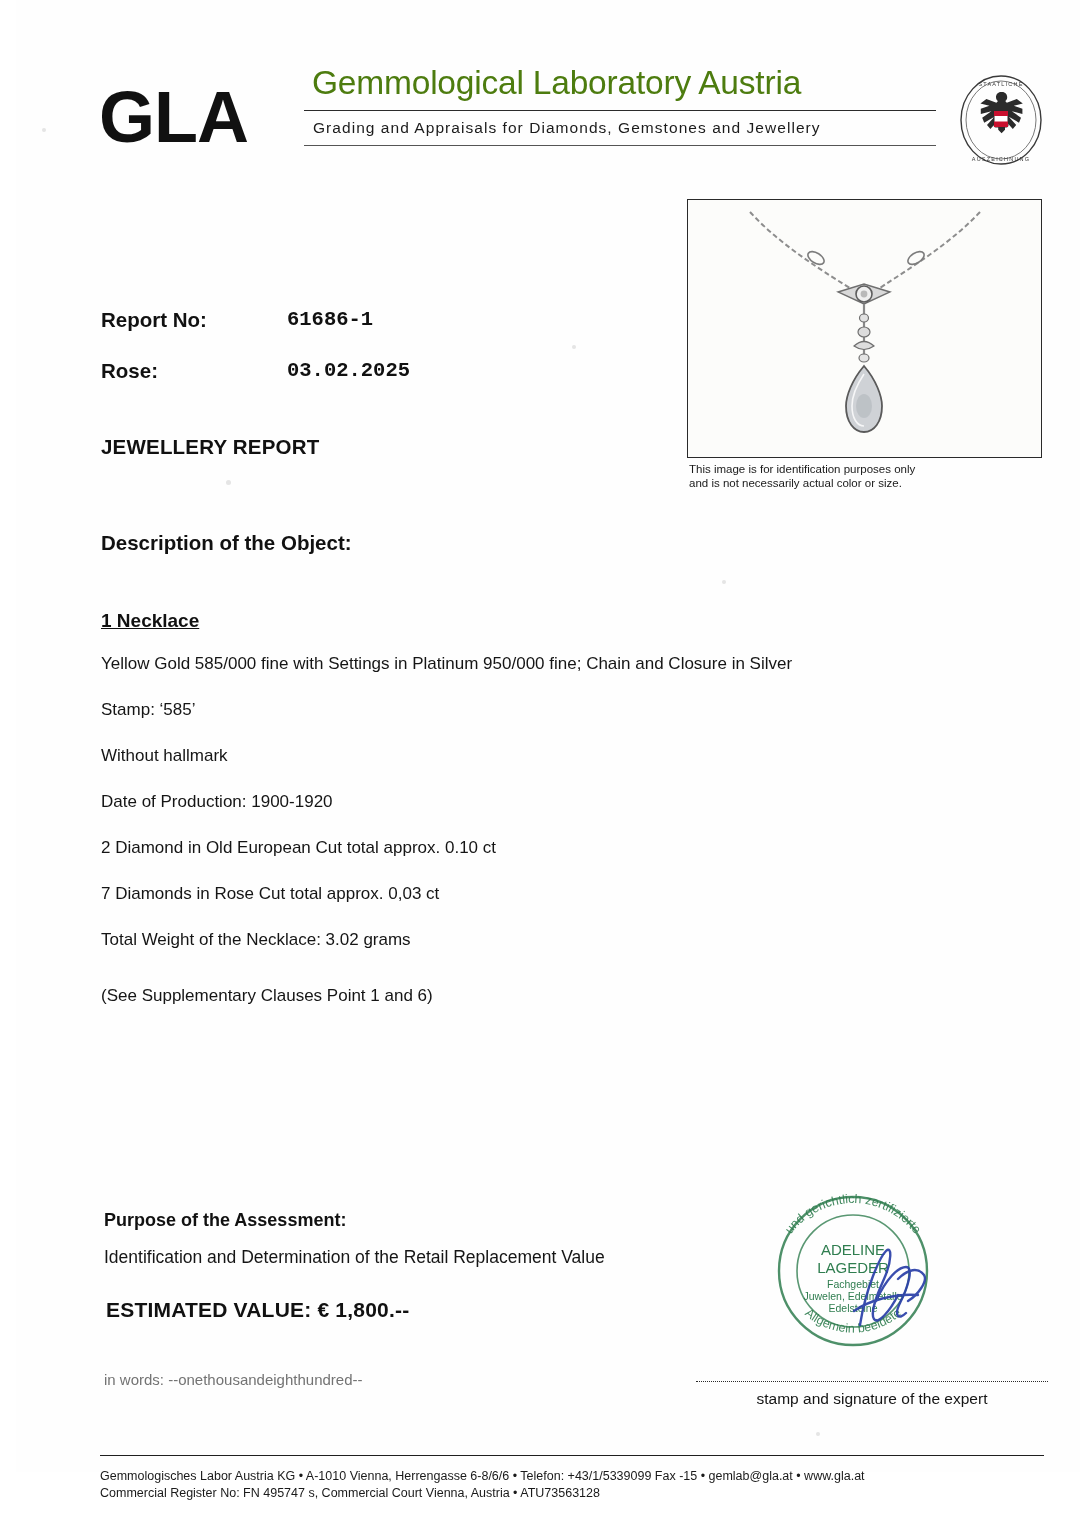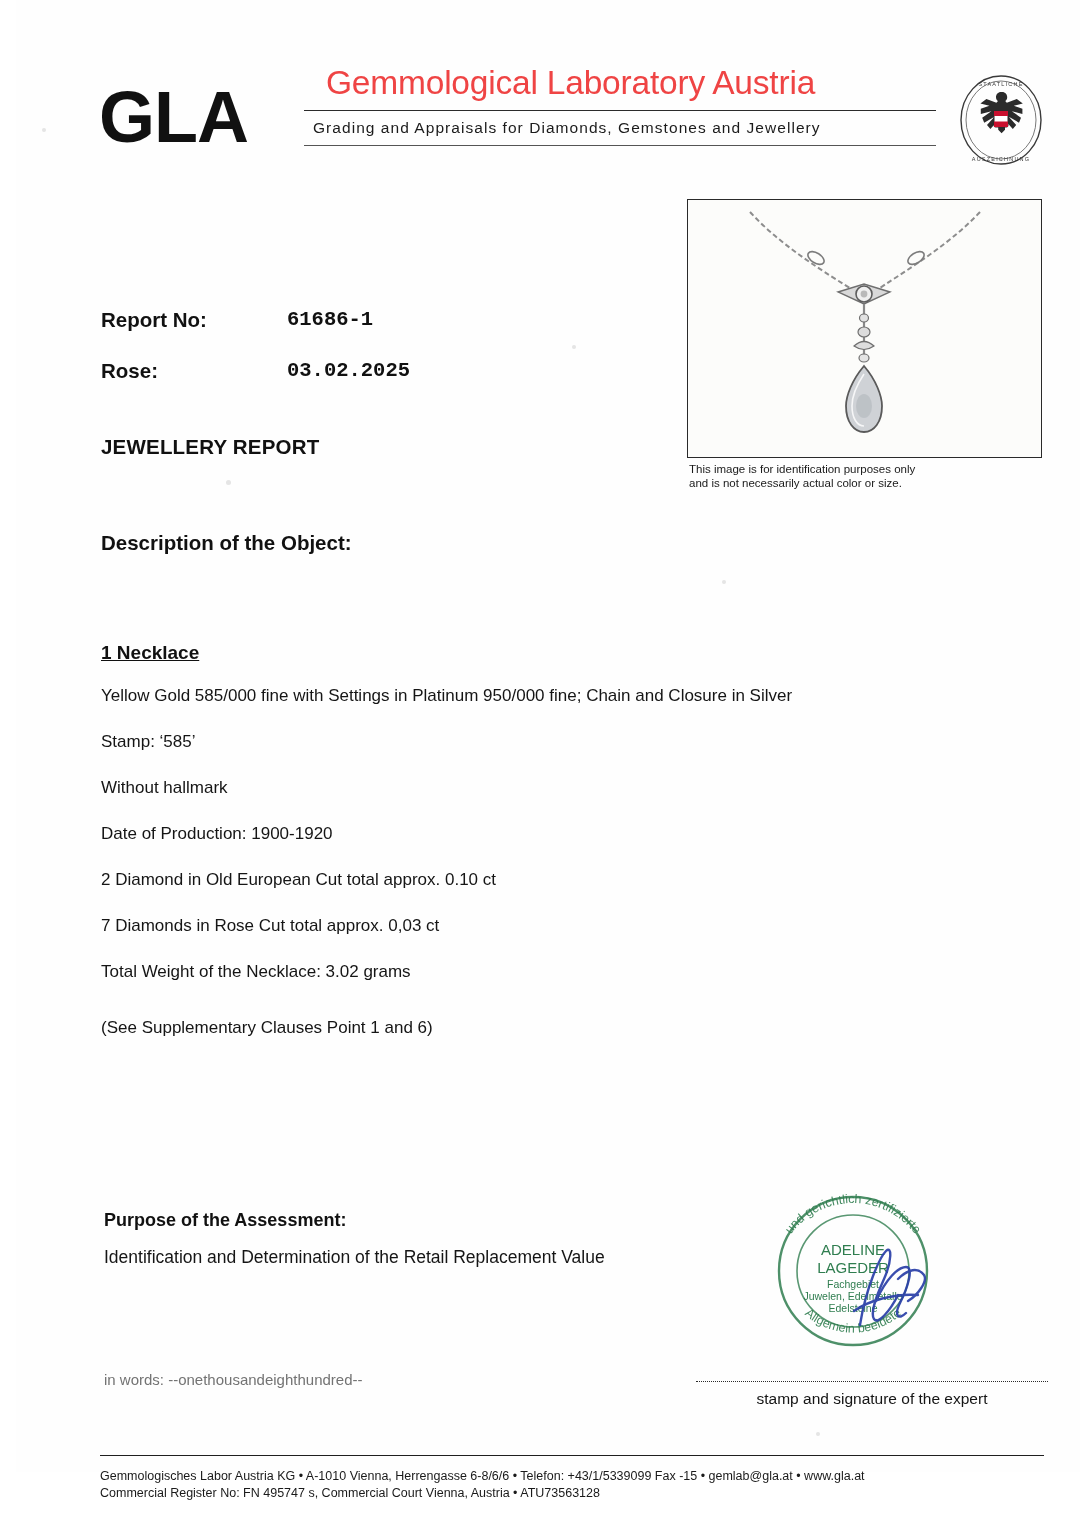--- a/index.html
+++ b/index.html
@@ -48,25 +48,24 @@
   .header-rules {
     position: absolute;
     left: 205px;
     top: 0;
     width: 640px;
   }
   .header-title {
     font-size: 33.5px;
     font-weight: normal;
     letter-spacing: -0.2px;
-    color: #ef4444;
+    color: #4d7c0f;
     line-height: 42px;
     white-space: nowrap;
     padding-left: 8px;
-    margin-left: 14px;
   }
   .rule {
     border-top: 1px solid #2b2b2b;
     margin: 6px 0 6px 0;
     width: 632px;
   }
   .rule.thin { border-top: 1px solid #555; }
   .header-sub {
     font-size: 15.5px;
     letter-spacing: 1.05px;
@@ -157,21 +156,20 @@
     left: 85px;
     top: 610px;
     width: 880px;
   }
   .desc-heading {
     font-size: 19px;
     font-weight: bold;
     text-decoration: underline;
     margin-bottom: 22px;
     color: #111;
-    margin-top: 32px;
   }
   .desc-line {
     font-size: 17px;
     line-height: 20px;
     margin-bottom: 26px;
     color: #151515;
     font-weight: normal;
   }
   .desc-line.gap-before { margin-top: 36px; }
 
@@ -347,20 +345,21 @@
     <div class="desc-line">7 Diamonds in Rose Cut total approx. 0,03 ct</div>
     <div class="desc-line">Total Weight of the Necklace: 3.02 grams</div>
     <div class="desc-line gap-before">(See Supplementary Clauses Point 1 and 6)</div>
   </div>
 
   <div class="purpose">
     <div class="purpose-title">Purpose of the Assessment:</div>
     <div class="purpose-text">Identification and Determination of the Retail Replacement Value</div>
   </div>
 
+  <div class="value-line">ESTIMATED VALUE:  € 1,800.--</div>
   <div class="value-words">in words: --onethousandeighthundred--</div>
 
   <div class="stamp">
     <svg width="190" height="175" viewBox="0 0 190 175">
       <defs>
         <path id="arcTop" d="M20 92 A75 72 0 0 1 170 92"></path>
         <path id="arcBottom" d="M24 92 A72 69 0 0 0 166 92"></path>
       </defs>
       <circle cx="95" cy="88" r="74" fill="none" stroke="#2f7d4f" stroke-width="2.4" opacity=".85"></circle>
       <circle cx="95" cy="88" r="56" fill="none" stroke="#2f7d4f" stroke-width="1.6" opacity=".8"></circle>

